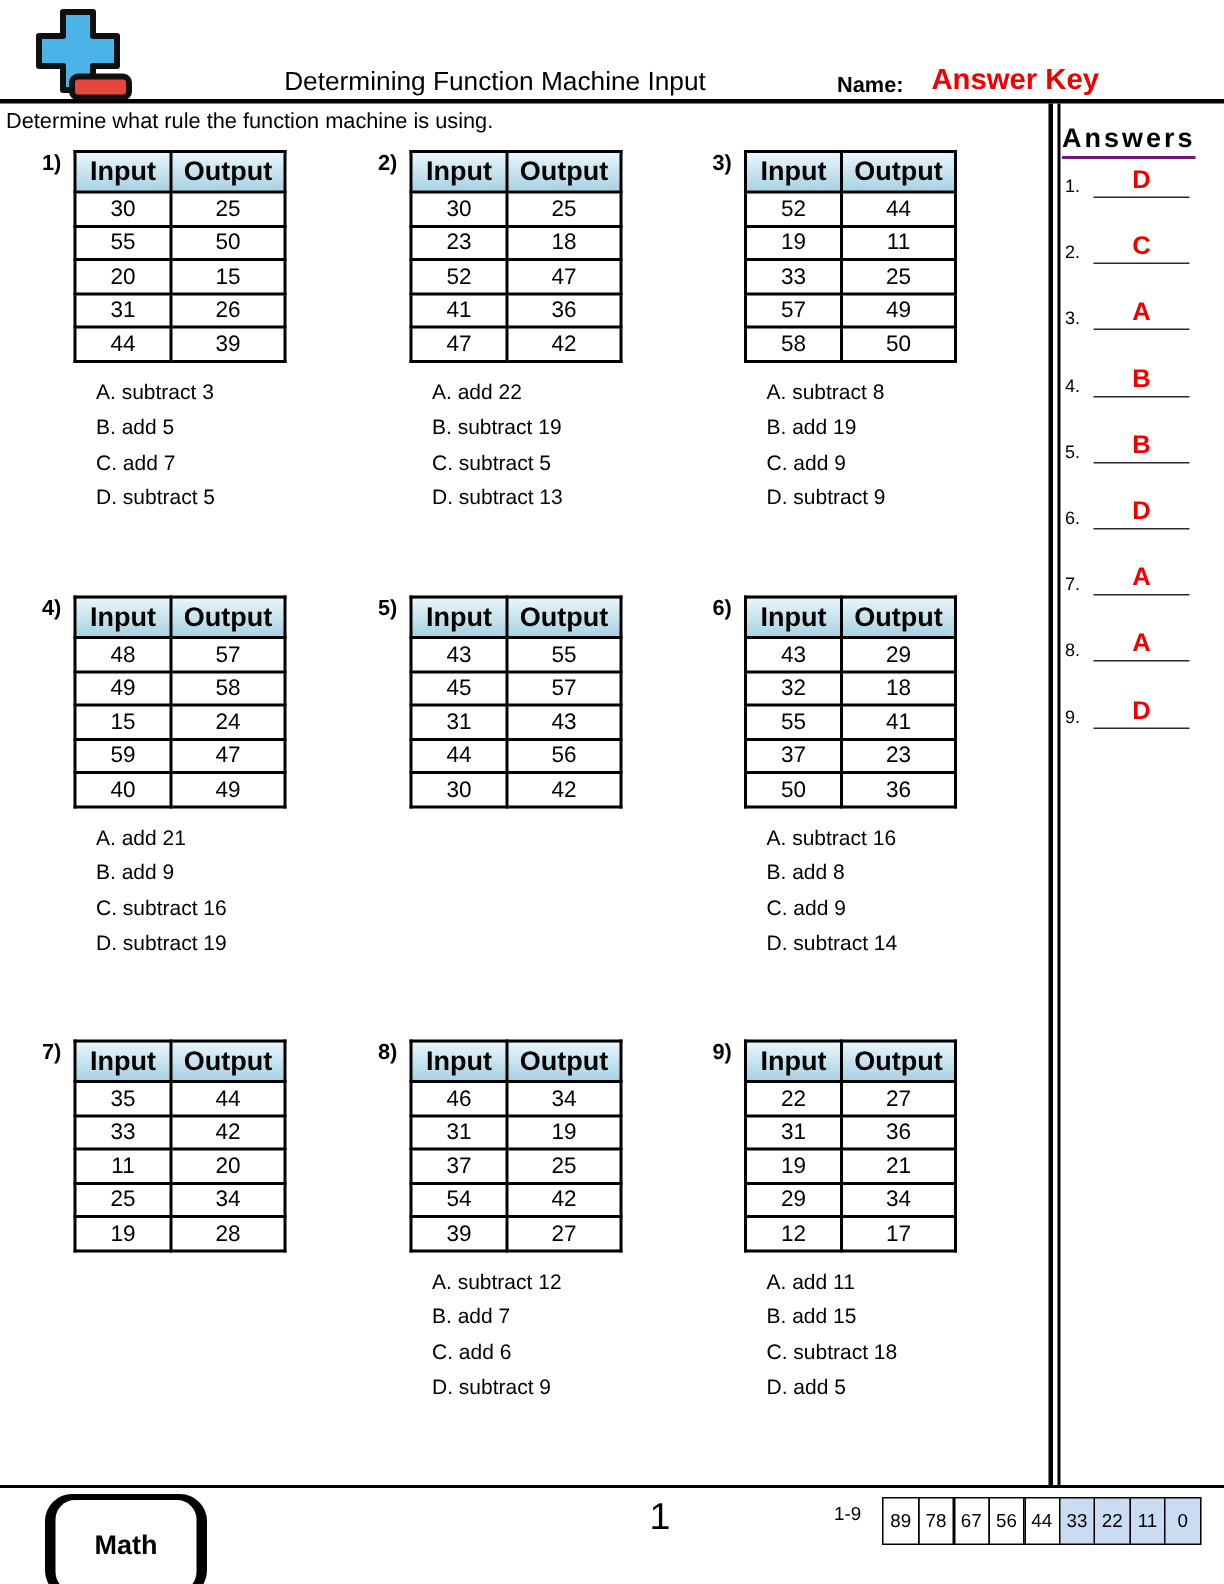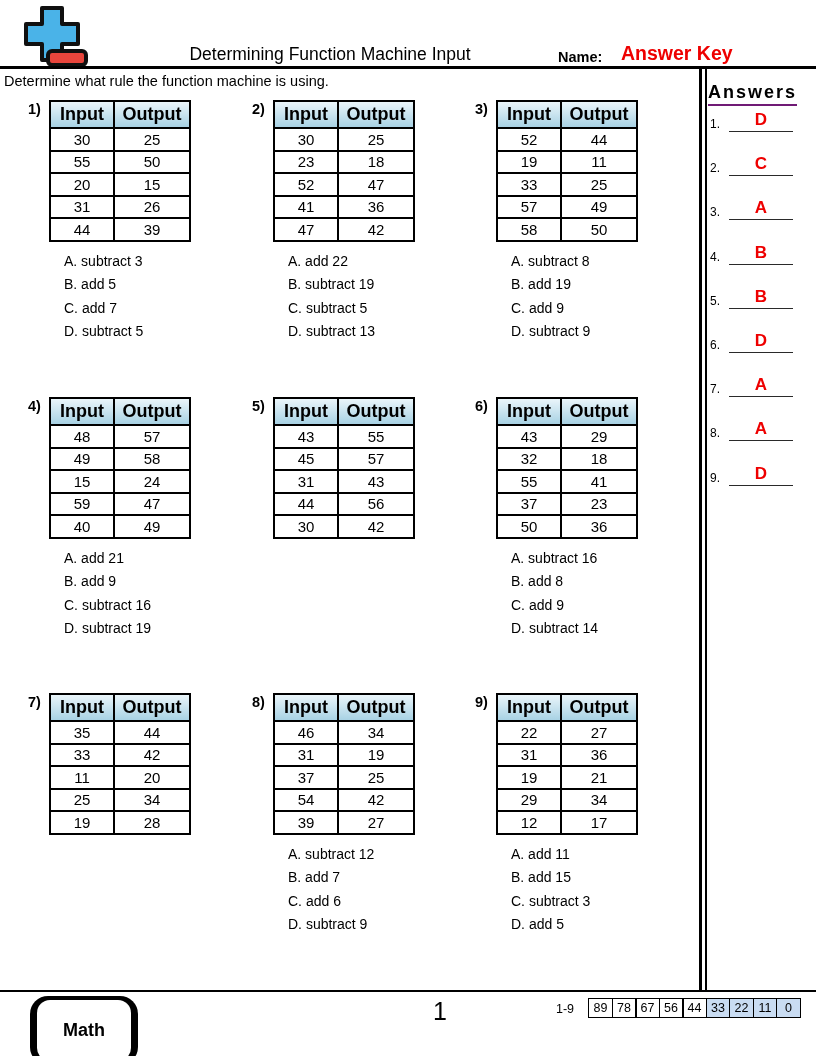--- a/index.html
+++ b/index.html
@@ -38,21 +38,21 @@
   .choice { font-size:14px; line-height:23.5px; }
 
   .footer-rule { position:absolute; left:0; top:990px; width:816px; height:2px; background:#000; }
   .math-badge { position:absolute; left:30px; top:996px; background:#000; border-radius:18px; padding:4px 7px; }
   .math-inner { background:#fff; border-radius:13px; padding:20px 26px; font-size:18px; font-weight:bold; }
   .website { position:absolute; left:178px; top:1064px; font-size:14px; }
   .page-num { position:absolute; left:420px; top:997px; width:40px; text-align:center; font-size:25px; }
   .score-label { position:absolute; left:556px; top:1002px; font-size:12.5px; }
   .score-strip { position:absolute; left:588px; top:998px; display:flex; }
   .score-cell {
-    min-width:25px; height:20px; border:1.5px solid #000; margin-left:-1.5px;
+    min-width:25px; height:32px; border:1.5px solid #000; margin-left:-1.5px;
     display:flex; align-items:center; justify-content:center; font-size:12.5px; padding:0 2px;
   }
   .score-cell:first-child { margin-left:0; }
   .score-cell.blue { background:var(--score_cell_blue,#c9dcf2); }
 </style>
 </head>
 <body>
 
 <div class="logo">
   <svg width="78" height="64" viewBox="0 0 78 64">
@@ -460,21 +460,21 @@
           </tr>
         <tr>
             <td>12</td>
             <td>17</td>
           </tr>
       </tbody>
     </table>
     <div class="choices">
       <div class="choice">A. add 11</div>
       <div class="choice">B. add 15</div>
-      <div class="choice">C. subtract 3</div>
+      <div class="choice">C. subtract 18</div>
       <div class="choice">D. add 5</div>
     </div>
   </div>
 </div>
 
 <div class="footer-rule"></div>
 <div class="math-badge">
   <div class="math-inner">Math</div>
 </div>
 <div class="website">www.CommonCoreSheets.com</div>

